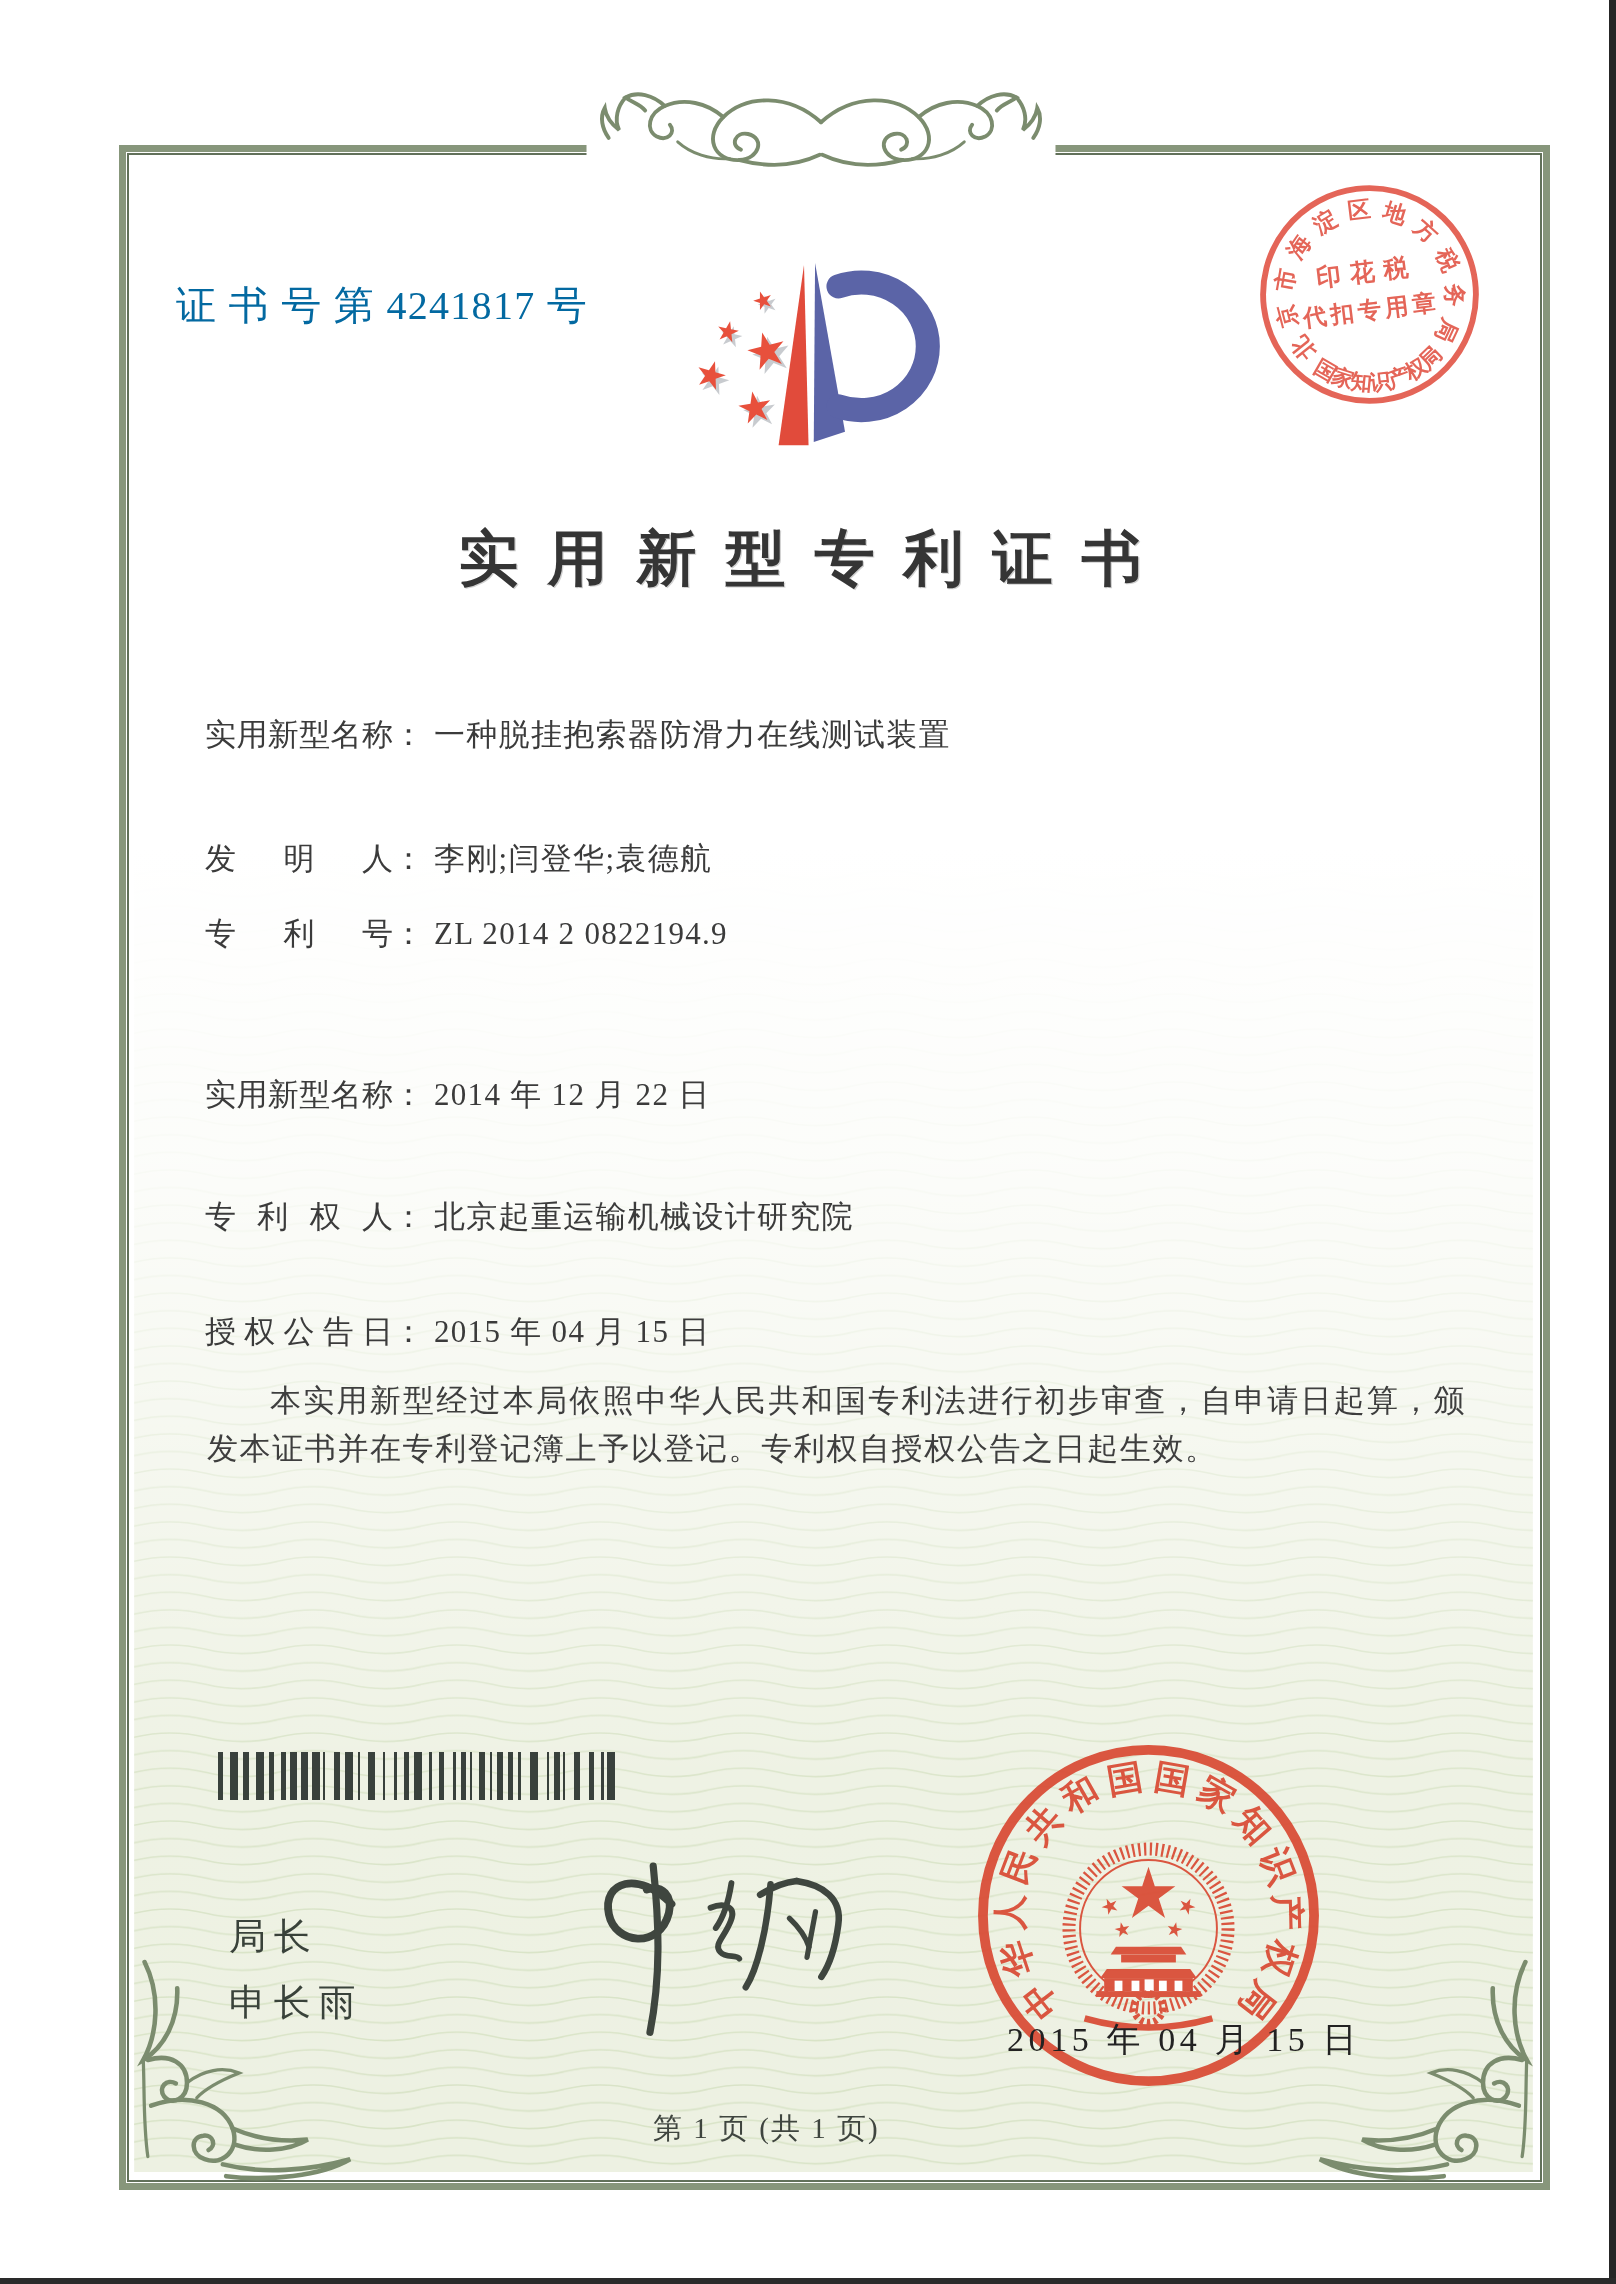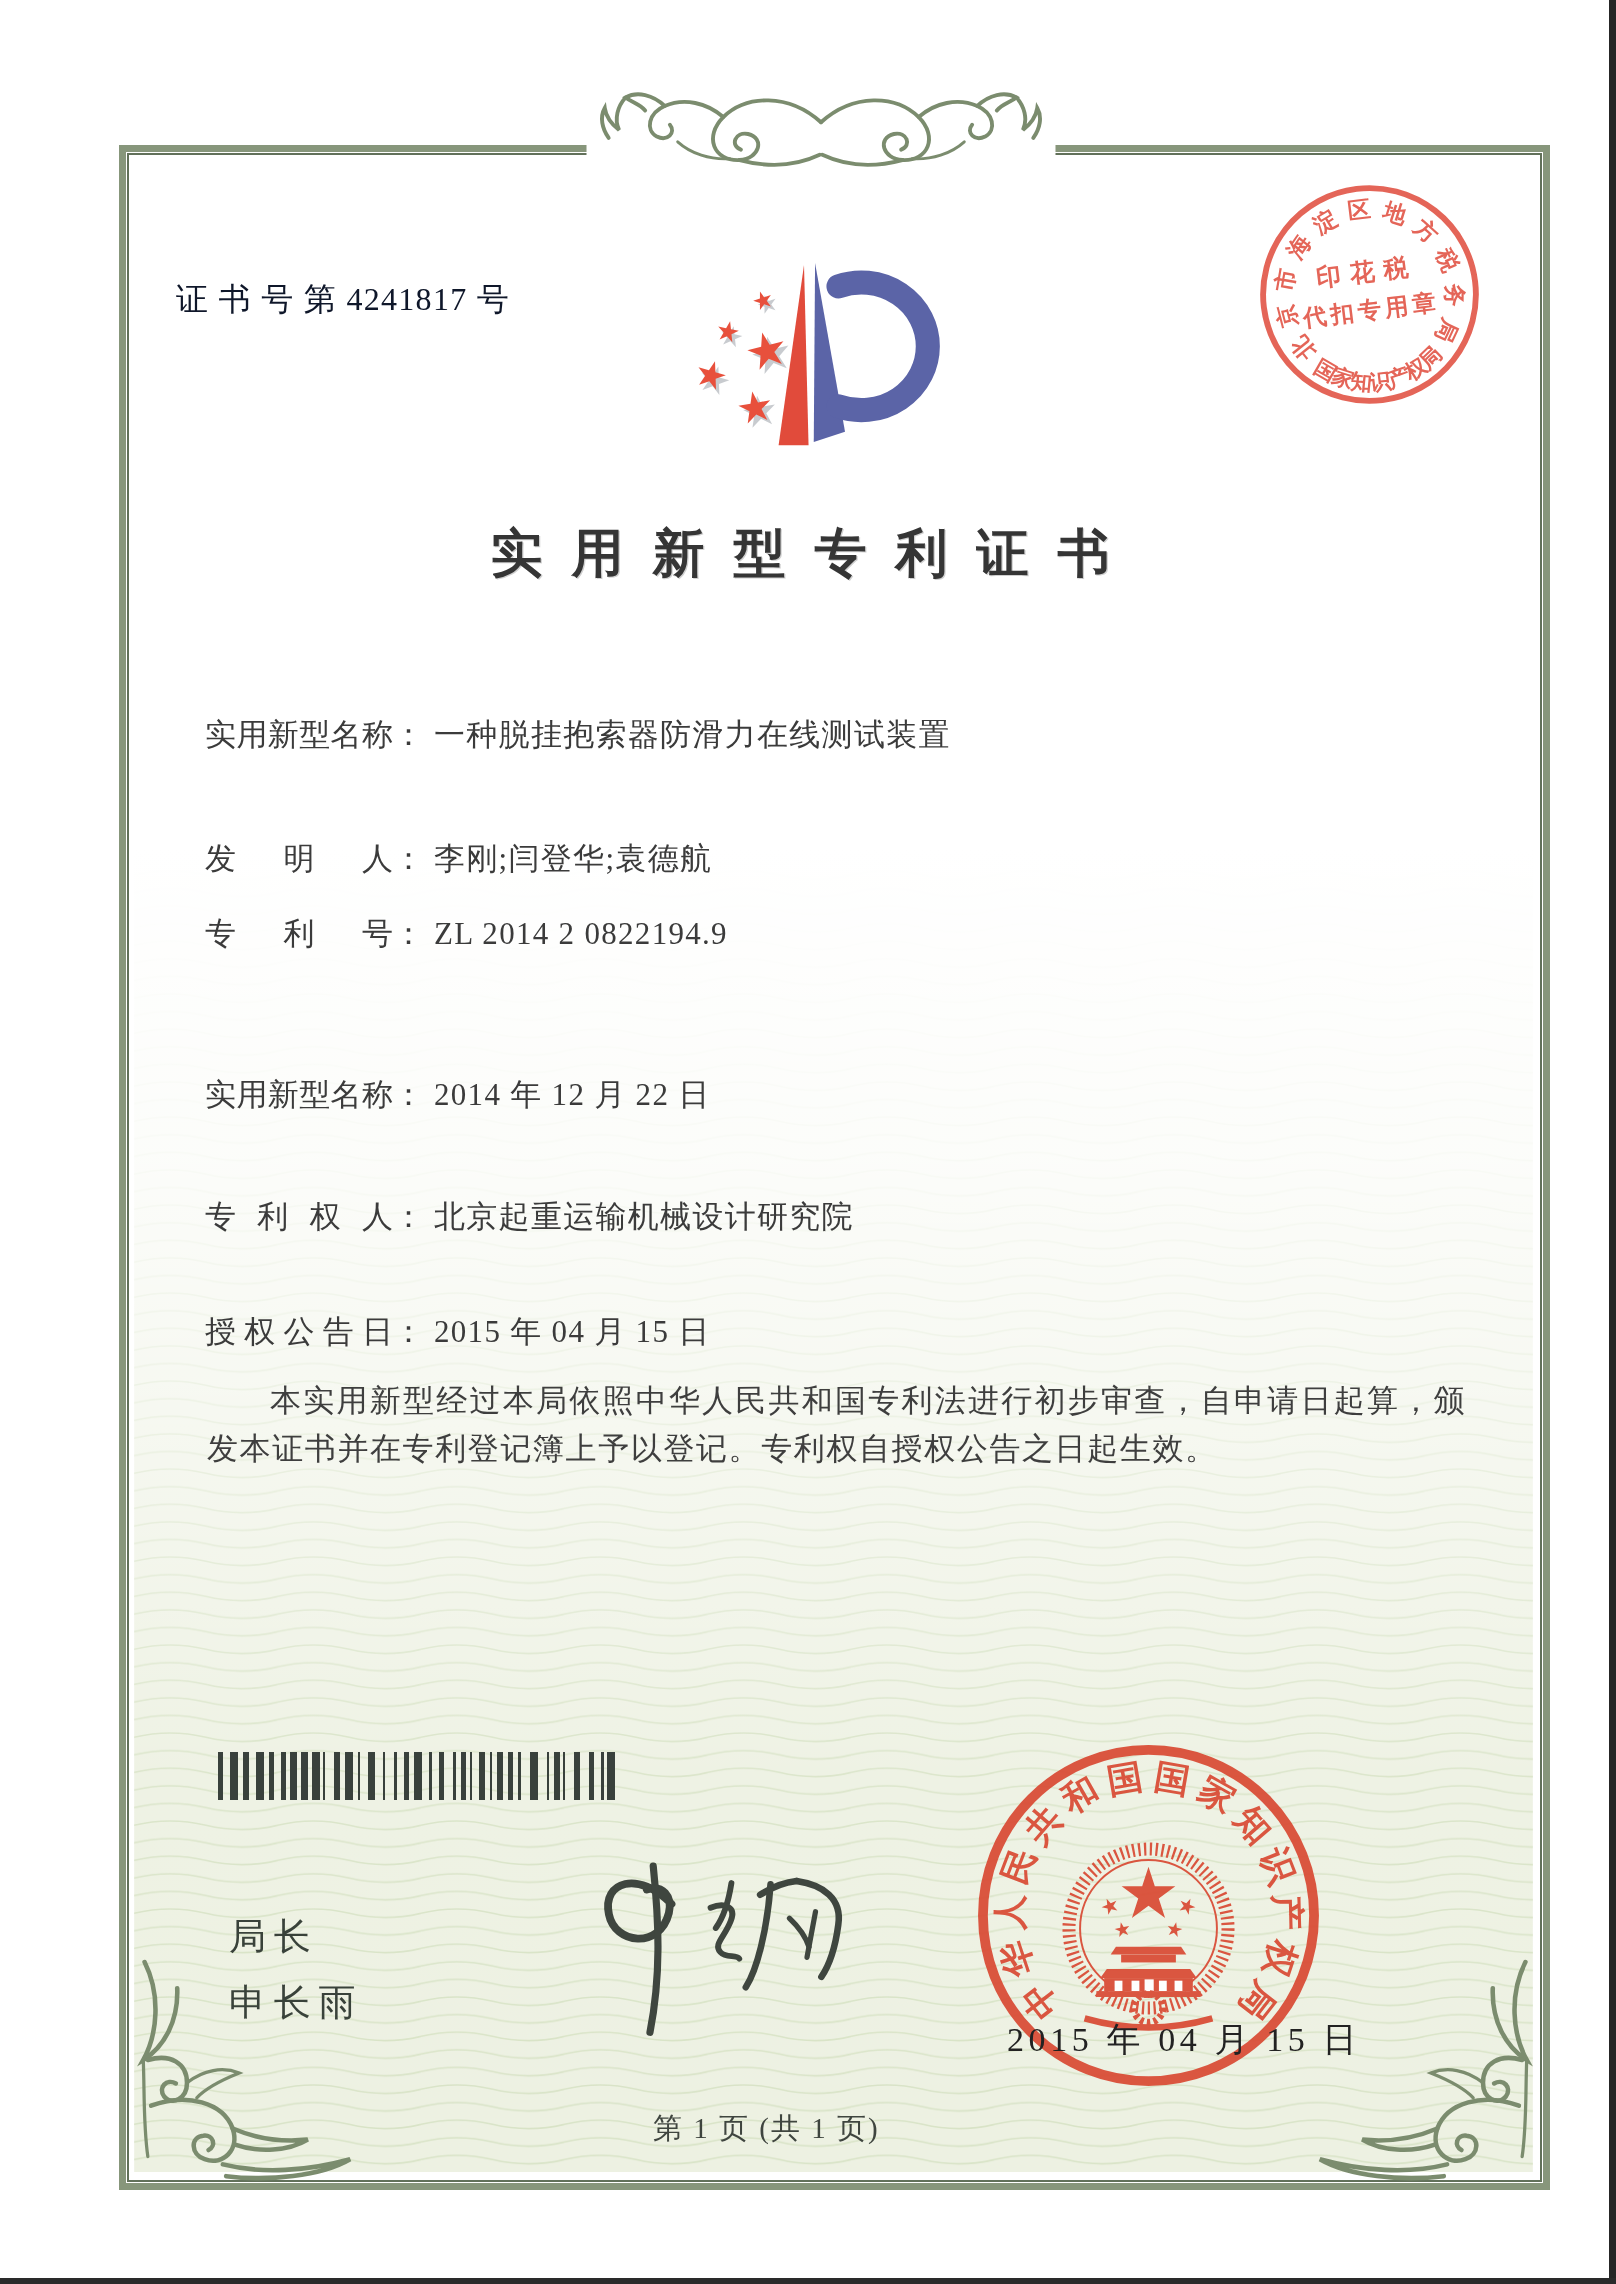--- a/index.html
+++ b/index.html
@@ -11,23 +11,23 @@
   
   .frame-outer{position:absolute;left:119px;top:145px;width:1431px;height:2045px;
                border:7.8px solid #87967b;box-sizing:border-box;}
   .frame-inner{position:absolute;left:1.3px;top:1.3px;right:1.3px;bottom:1.3px;border:2.6px solid #62715a;}
   
   .waves{position:absolute;left:134px;top:162px;width:1399px;height:2010px;z-index:0;}
   .wave-fade{position:absolute;left:134px;top:162px;width:1399px;height:2010px;z-index:1;
              background:linear-gradient(180deg,#ffffff 0%,#ffffff 34%,rgba(255,255,255,0.82) 50%,
              rgba(255,255,255,0.42) 66%,rgba(255,255,255,0.08) 80%,rgba(255,255,255,0) 100%);}
   .content{position:absolute;left:0;top:0;width:100%;height:100%;z-index:10;}
-  .cert-no{position:absolute;left:176px;top:278px;font-size:32px;letter-spacing:1.3px;color:#0f172a;white-space:pre;}
+  .cert-no{position:absolute;left:176px;top:278px;font-size:40px;letter-spacing:1.3px;color:#0369a1;white-space:pre;}
   .doc-title{position:absolute;left:119px;top:519px;width:1391px;text-align:center;
-             font-size:52px;font-weight:bold;letter-spacing:29px;color:#353535;white-space:nowrap;
+             font-size:60px;font-weight:bold;letter-spacing:29px;color:#353535;white-space:nowrap;
              text-shadow:1.3px 1.3px 0 rgba(120,120,120,0.35);}
   .field-row{position:absolute;left:205px;font-size:31px;color:#3b3b3b;white-space:nowrap;}
   .field-label{display:inline-block;width:188px;text-align:justify;text-align-last:justify;vertical-align:baseline;}
   .field-colon{display:inline-block;}
   .field-value{display:inline-block;margin-left:10px;letter-spacing:1.3px;}
   .paras{position:absolute;left:207px;top:1377px;width:1259px;font-size:31px;line-height:48px;
          color:#3e3e3e;text-align:justify;letter-spacing:1.6px;}
   .paras p{margin:0;text-indent:63px;}
   .barcode{position:absolute;left:218px;top:1752px;width:411px;height:48px;font-size:0;white-space:nowrap;}
   .barcode span{display:inline-block;height:48px;vertical-align:top;}

